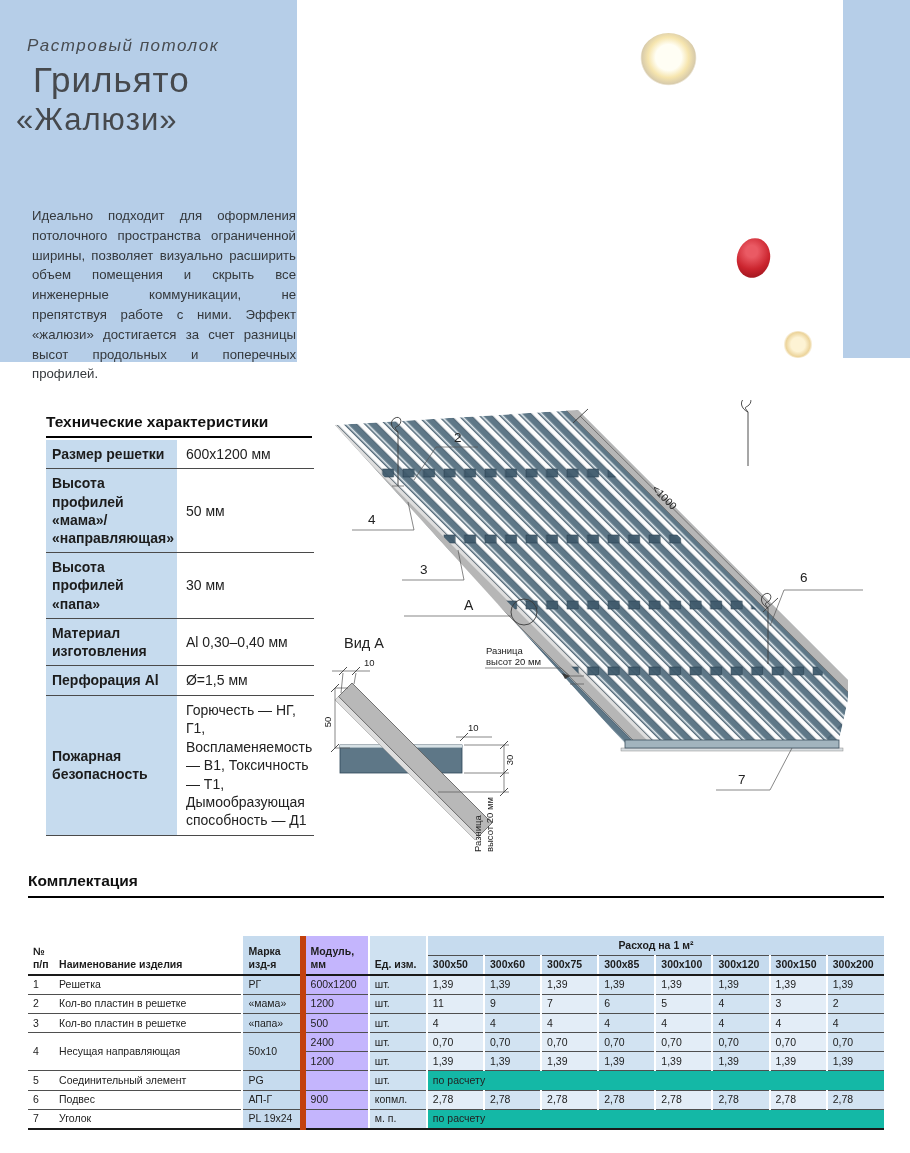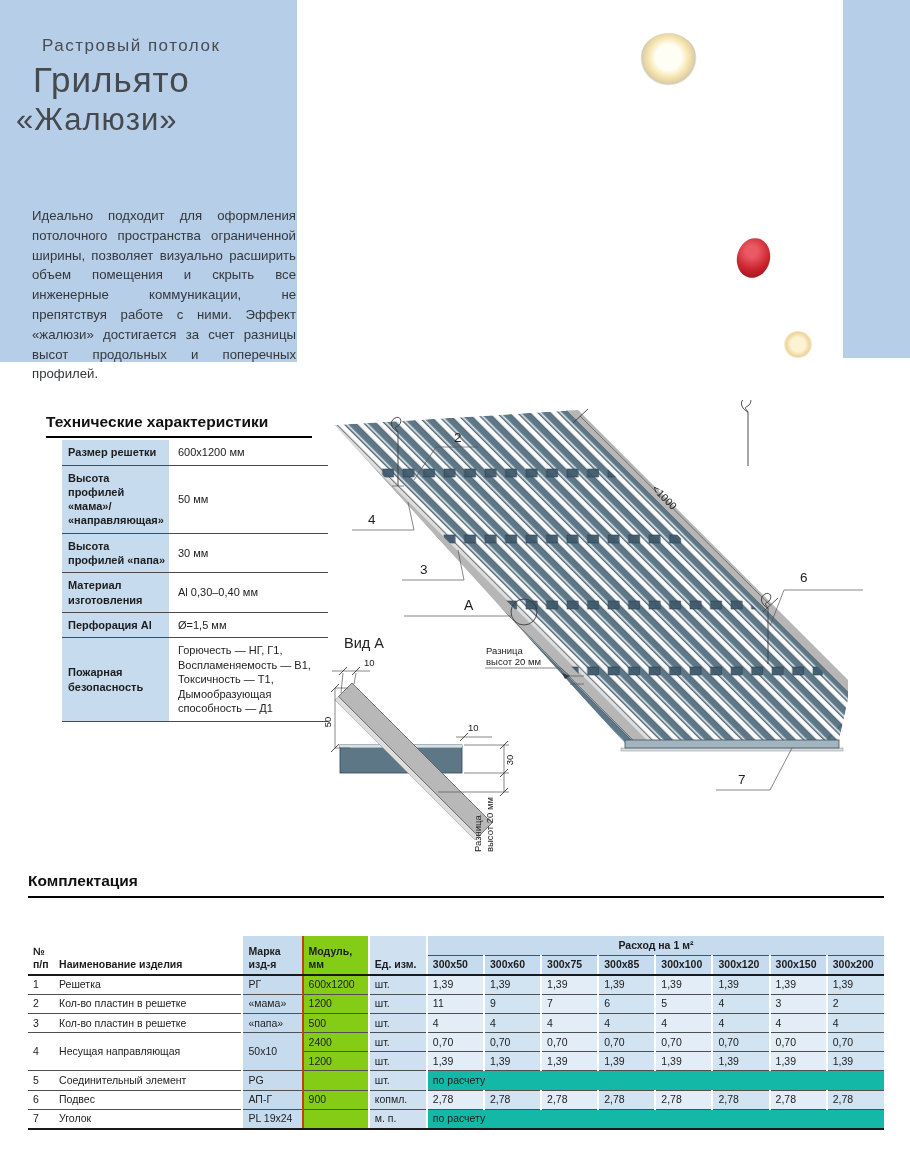--- a/index.html
+++ b/index.html
@@ -1,21 +1,21 @@
 <!DOCTYPE html>
 <html><head>
 <meta charset="utf-8">
 <style>
   html,body{margin:0;padding:0;background:#fff;}
   .page{position:relative;width:910px;height:1153px;background:#ffffff;overflow:hidden;
         font-family:"Liberation Sans","DejaVu Sans",sans-serif;color:#222;}
 
   
   .hero-left{position:absolute;left:0;top:0;width:297px;height:362px;background:#b6cee8;}
-  .hero-sub{font-size:17px;letter-spacing:1.5px;color:#484c51;margin:36px 0 0 42px;}
+  .hero-sub{font-size:17px;letter-spacing:1.5px;color:#484c51;margin:36px 0 0 27px;font-style:italic;}
   .hero-title{font-size:35px;font-weight:400;color:#46494d;margin:4px 0 0 33px;letter-spacing:1px;}
   .hero-title2{font-size:31px;font-weight:400;color:#46494d;margin:2px 0 0 16px;letter-spacing:1px;}
   .hero-desc{position:absolute;left:32px;top:206px;width:264px;font-size:13.2px;line-height:1.5;
              text-align:justify;color:#34383c;margin:0;}
   .hero-photo{position:absolute;left:301px;top:0;width:536px;height:358px;overflow:hidden;
       background:
         linear-gradient(118deg, rgba(28,24,20,.42) 0%, rgba(28,24,20,.15) 26%, rgba(255,255,255,0) 52%, rgba(236,233,228,.35) 82%),
         repeating-linear-gradient(152deg,#d1cec9 0px 8px,#c6c3be 8px 18px,#969摒2 18px 18px,#8f8b86 18px 20px,#403c38 20px 25px);
   }
   .light{position:absolute;border-radius:50%;}
@@ -24,21 +24,21 @@
   .light-small{left:482px;top:331px;width:30px;height:27px;
       background:radial-gradient(circle at 50% 50%,#fdf3d4 0 35%,#ecd49b 60%,rgba(190,182,160,0) 72%);}
   .red-dot{position:absolute;left:436px;top:238px;width:33px;height:40px;border-radius:50%;
       transform:rotate(14deg);
       background:radial-gradient(circle at 40% 35%,#ea5a64 0 18%,#cb242e 55%,#8e1018 95%);}
   .hero-strip{position:absolute;left:843px;top:0;width:67px;height:358px;background:#b6cee8;}
 
   
   .specs{position:absolute;left:30px;top:413px;width:266px;padding-left:16px;}
   .specs h2{font-size:15.5px;margin:0;padding:0 0 5px 0;border-bottom:2px solid #000;color:#111;}
-  .spec-table{border-collapse:collapse;width:266px;margin-top:2px;font-size:11px;margin-left:16px;}
+  .spec-table{border-collapse:collapse;width:266px;margin-top:2px;font-size:14px;}
   .spec-table th{background:#c6dbee;font-weight:bold;text-align:left;width:98px;
                  padding:5px 3px 5px 6px;border-bottom:1px solid #4a4a4a;vertical-align:middle;line-height:1.3;color:#1c1c1c;}
   .spec-table td{padding:5px 2px 5px 9px;border-bottom:1px solid #4a4a4a;vertical-align:middle;line-height:1.32;color:#222;}
 
   
   .diagram{position:absolute;left:318px;top:400px;}
   .diagram text{fill:#222;font-family:"Liberation Sans",sans-serif;}
   .dln{stroke:#3a3a3a;stroke-width:0.9;fill:none;}
   .dthin{stroke:#555;stroke-width:0.7;fill:none;}
 
@@ -48,21 +48,21 @@
   .kit-table{margin-top:38px;border-collapse:collapse;width:856px;table-layout:fixed;font-size:10.5px;}
   .kit-table th,.kit-table td{padding:2.5px 5px;text-align:left;vertical-align:middle;
        border-bottom:1px solid #4f4f4f;font-weight:normal;color:#222;line-height:1.25;}
   .kit-table thead th{font-weight:bold;color:#1c1c1c;vertical-align:bottom;}
   .kit-table thead tr.khead th{border-bottom:none;}
   .kit-table thead tr.khead th.h-cons{border-bottom:1px solid #4f4f4f;text-align:center;padding-bottom:3px;}
   .kit-table thead tr.khead th[rowspan]{border-bottom:2px solid #1a1a1a;}
   .kit-table thead tr.ksizes th{border-bottom:2px solid #1a1a1a;}
   .kit-table tr.last td{border-bottom:2px solid #1a1a1a;}
   .cA{background:#c6dbee;border-left:2px solid #fff;}
-  .cB{background:#84cc16;border-left:2px solid #c2410c;margin-top:30px;}
+  .cB{background:#c4b5fd;border-left:6px solid #c2410c;margin-top:30px;}
   .cC{background:#cfe1f1;border-left:2px solid #fff;}
   .vL{background:#e3edf7;border-left:2px solid #fff;}
   .vD{background:#d2e3f2;border-left:2px solid #fff;}
   .note{background:#14b8a6;border-left:2px solid #fff;text-align:center;}
 </style>
 </head>
 <body>
 
 <div class="page">
 

